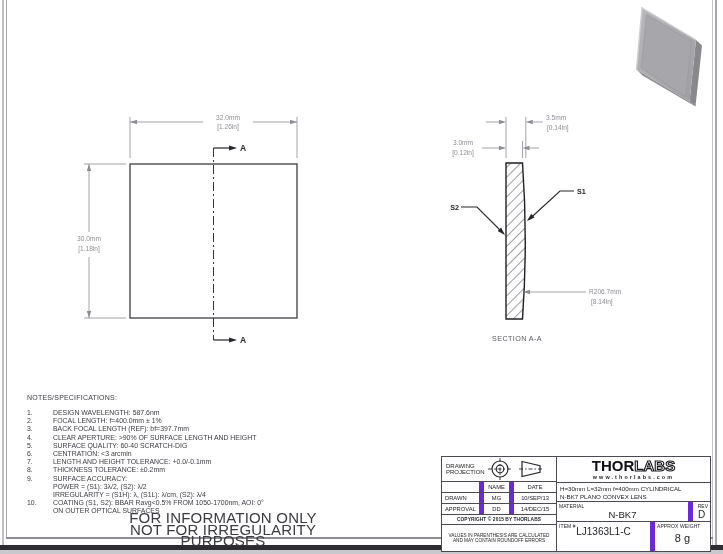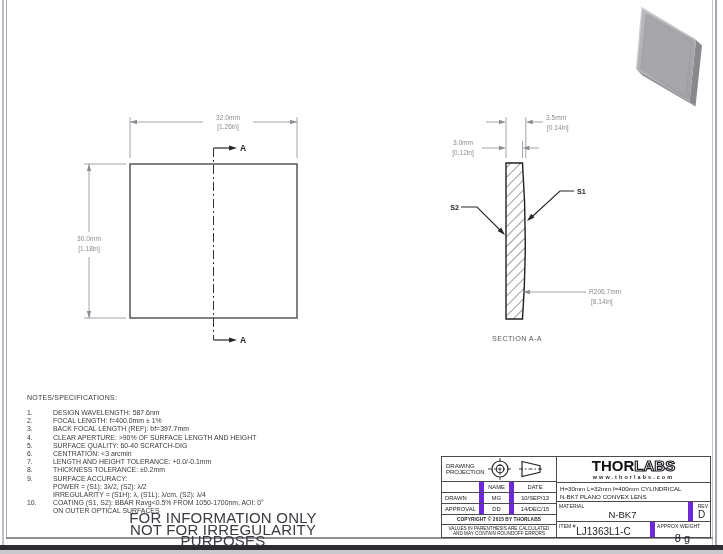--- a/index.html
+++ b/index.html
@@ -24,21 +24,21 @@
 
   
   #notes{left:27px;top:394px;width:390px;color:#3a3a42;}
   #notes .heading{font-size:7px;letter-spacing:.2px;margin-bottom:8px;}
   .note-row{display:flex;font-size:6.9px;line-height:8.2px;}
   .note-num{width:26px;flex:none;}
   #info-only{left:118px;top:512px;width:210px;text-align:center;color:#3a3a42;
              font-size:15px;line-height:11.5px;letter-spacing:.2px;}
 
   
-  #tblock{left:441px;top:456px;width:270px;height:82px;border:1px solid #4a4a52;
+  #tblock{left:441px;top:456px;width:270px;height:96px;border:1px solid #4a4a52;
           box-sizing:border-box;color:#1c1c22;background:#fff;display:flex;}
   .tb-left{width:115px;flex:none;border-right:1px solid #4a4a52;display:flex;flex-direction:column;box-sizing:border-box;}
   .tb-right{flex:1;display:flex;flex-direction:column;box-sizing:border-box;}
   .bb{border-bottom:1px solid #4a4a52;box-sizing:border-box;}
   .br{border-right:5px solid #6d28d9;box-sizing:border-box;}
   .proj-row{height:25px;display:flex;align-items:center;padding-left:4px;}
   .proj-row .lbl{font-size:6px;line-height:6.5px;width:38px;}
   .tb-table-row{height:11px;display:flex;font-size:5.8px;}
   .tb-table-row>div{display:flex;align-items:center;justify-content:center;box-sizing:border-box;}
   .c1{width:42px;justify-content:flex-start !important;padding-left:3px;}

